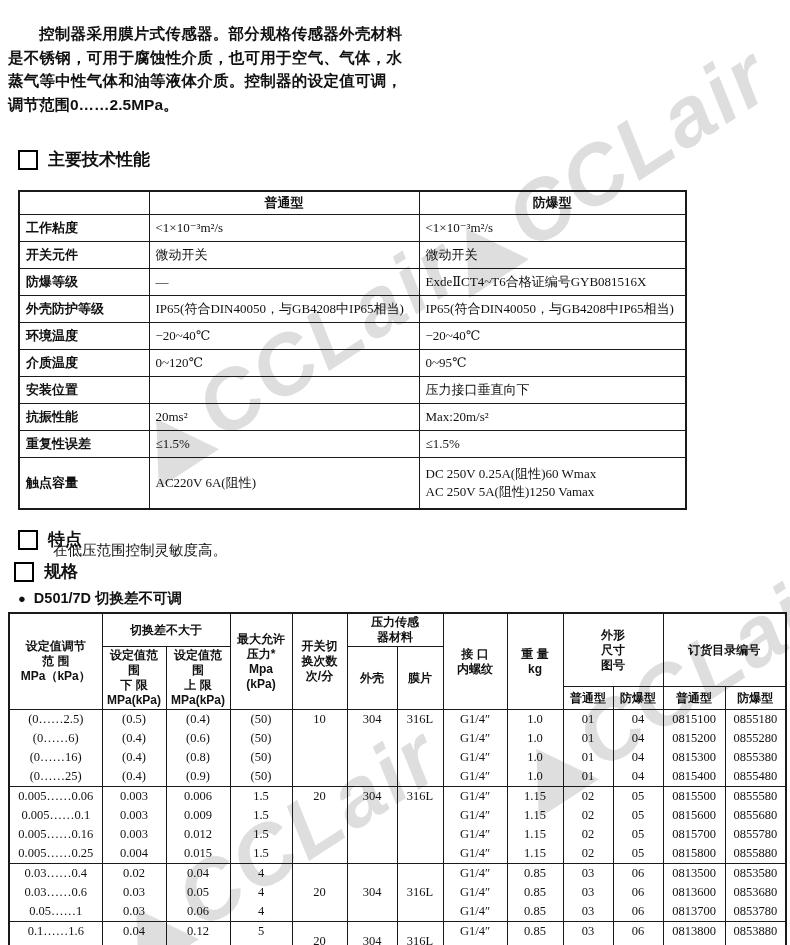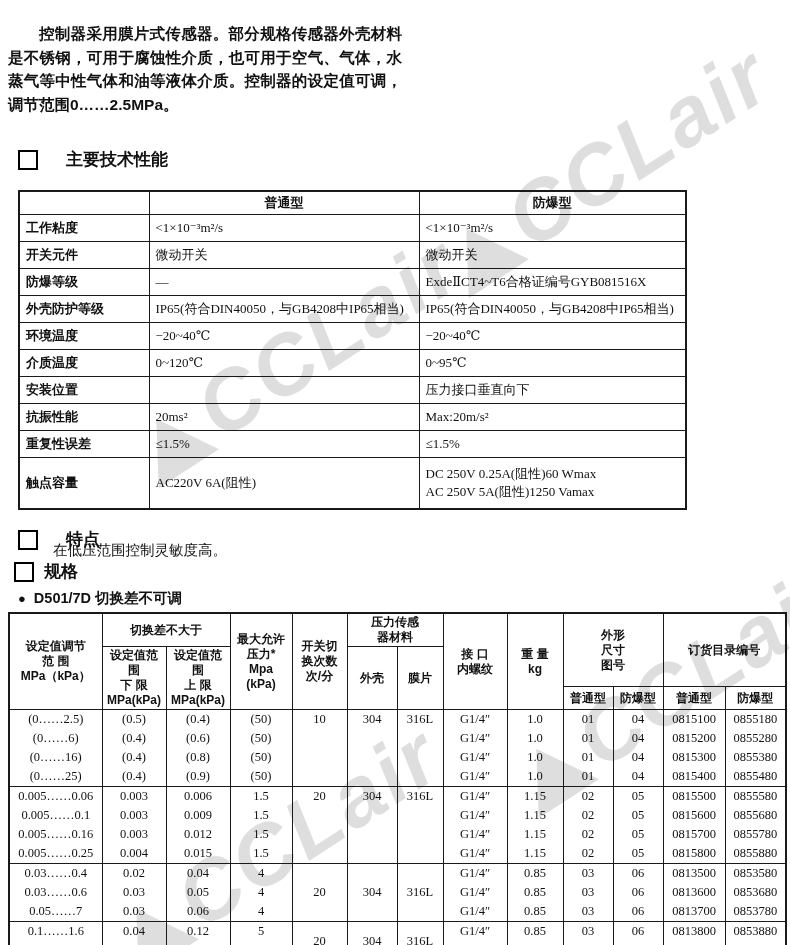--- a/index.html
+++ b/index.html
@@ -9,21 +9,21 @@
   .wm-layer{position:absolute;inset:0;z-index:0;}
   .wm{position:absolute;font-size:84px;font-weight:bold;font-style:italic;
       letter-spacing:3px;white-space:nowrap;transform:rotate(-33deg);opacity:.85;}
   .tri{display:inline-block;width:72px;height:60px;background:currentColor;
        clip-path:polygon(50% 0,100% 100%,0 100%);margin-right:6px;vertical-align:-6px;}
   .content{position:absolute;inset:0;z-index:1;padding-left:39px;}
   
   .intro{position:absolute;top:22px;left:8px;width:394px;margin:0;
          font-size:15.5px;font-weight:bold;line-height:1.52;text-align:justify;text-indent:2em;}
   
-  .sec{position:absolute;display:flex;align-items:center;gap:28px;
+  .sec{position:absolute;display:flex;align-items:center;gap:10px;
        font-size:17px;font-weight:bold;}
   .sq{width:16px;height:16px;border:2px solid #000;display:inline-block;flex:none;background:transparent;}
   .feature-body{position:absolute;top:533px;left:45px;margin:8px;font-size:14.5px;}
   .bullet-line{position:absolute;top:589px;left:18px;display:flex;align-items:center;gap:8px;
                font-size:14.5px;font-weight:bold;}
   .dot{font-size:13px;line-height:1;}
   
   table{border-collapse:collapse;table-layout:fixed;background:transparent;}
   #perf{position:absolute;top:190px;left:18px;width:667px;font-size:13px;border:2px solid #1a1a1a;}
   #perf th,#perf td{border:1px solid #1a1a1a;padding:1px 6px;height:24px;vertical-align:middle;}
@@ -338,21 +338,21 @@
             <td>0.05</td>
             <td>4</td>
             <td>G1/4″</td>
             <td>0.85</td>
             <td>03</td>
             <td>06</td>
             <td>0813600</td>
             <td>0853680</td>
           </tr>
           <tr>
-            <td>0.05……7</td>
+            <td>0.05……1</td>
             <td>0.03</td>
             <td>0.06</td>
             <td>4</td>
             <td>G1/4″</td>
             <td>0.85</td>
             <td>03</td>
             <td>06</td>
             <td>0813700</td>
             <td>0853780</td>
           </tr>

